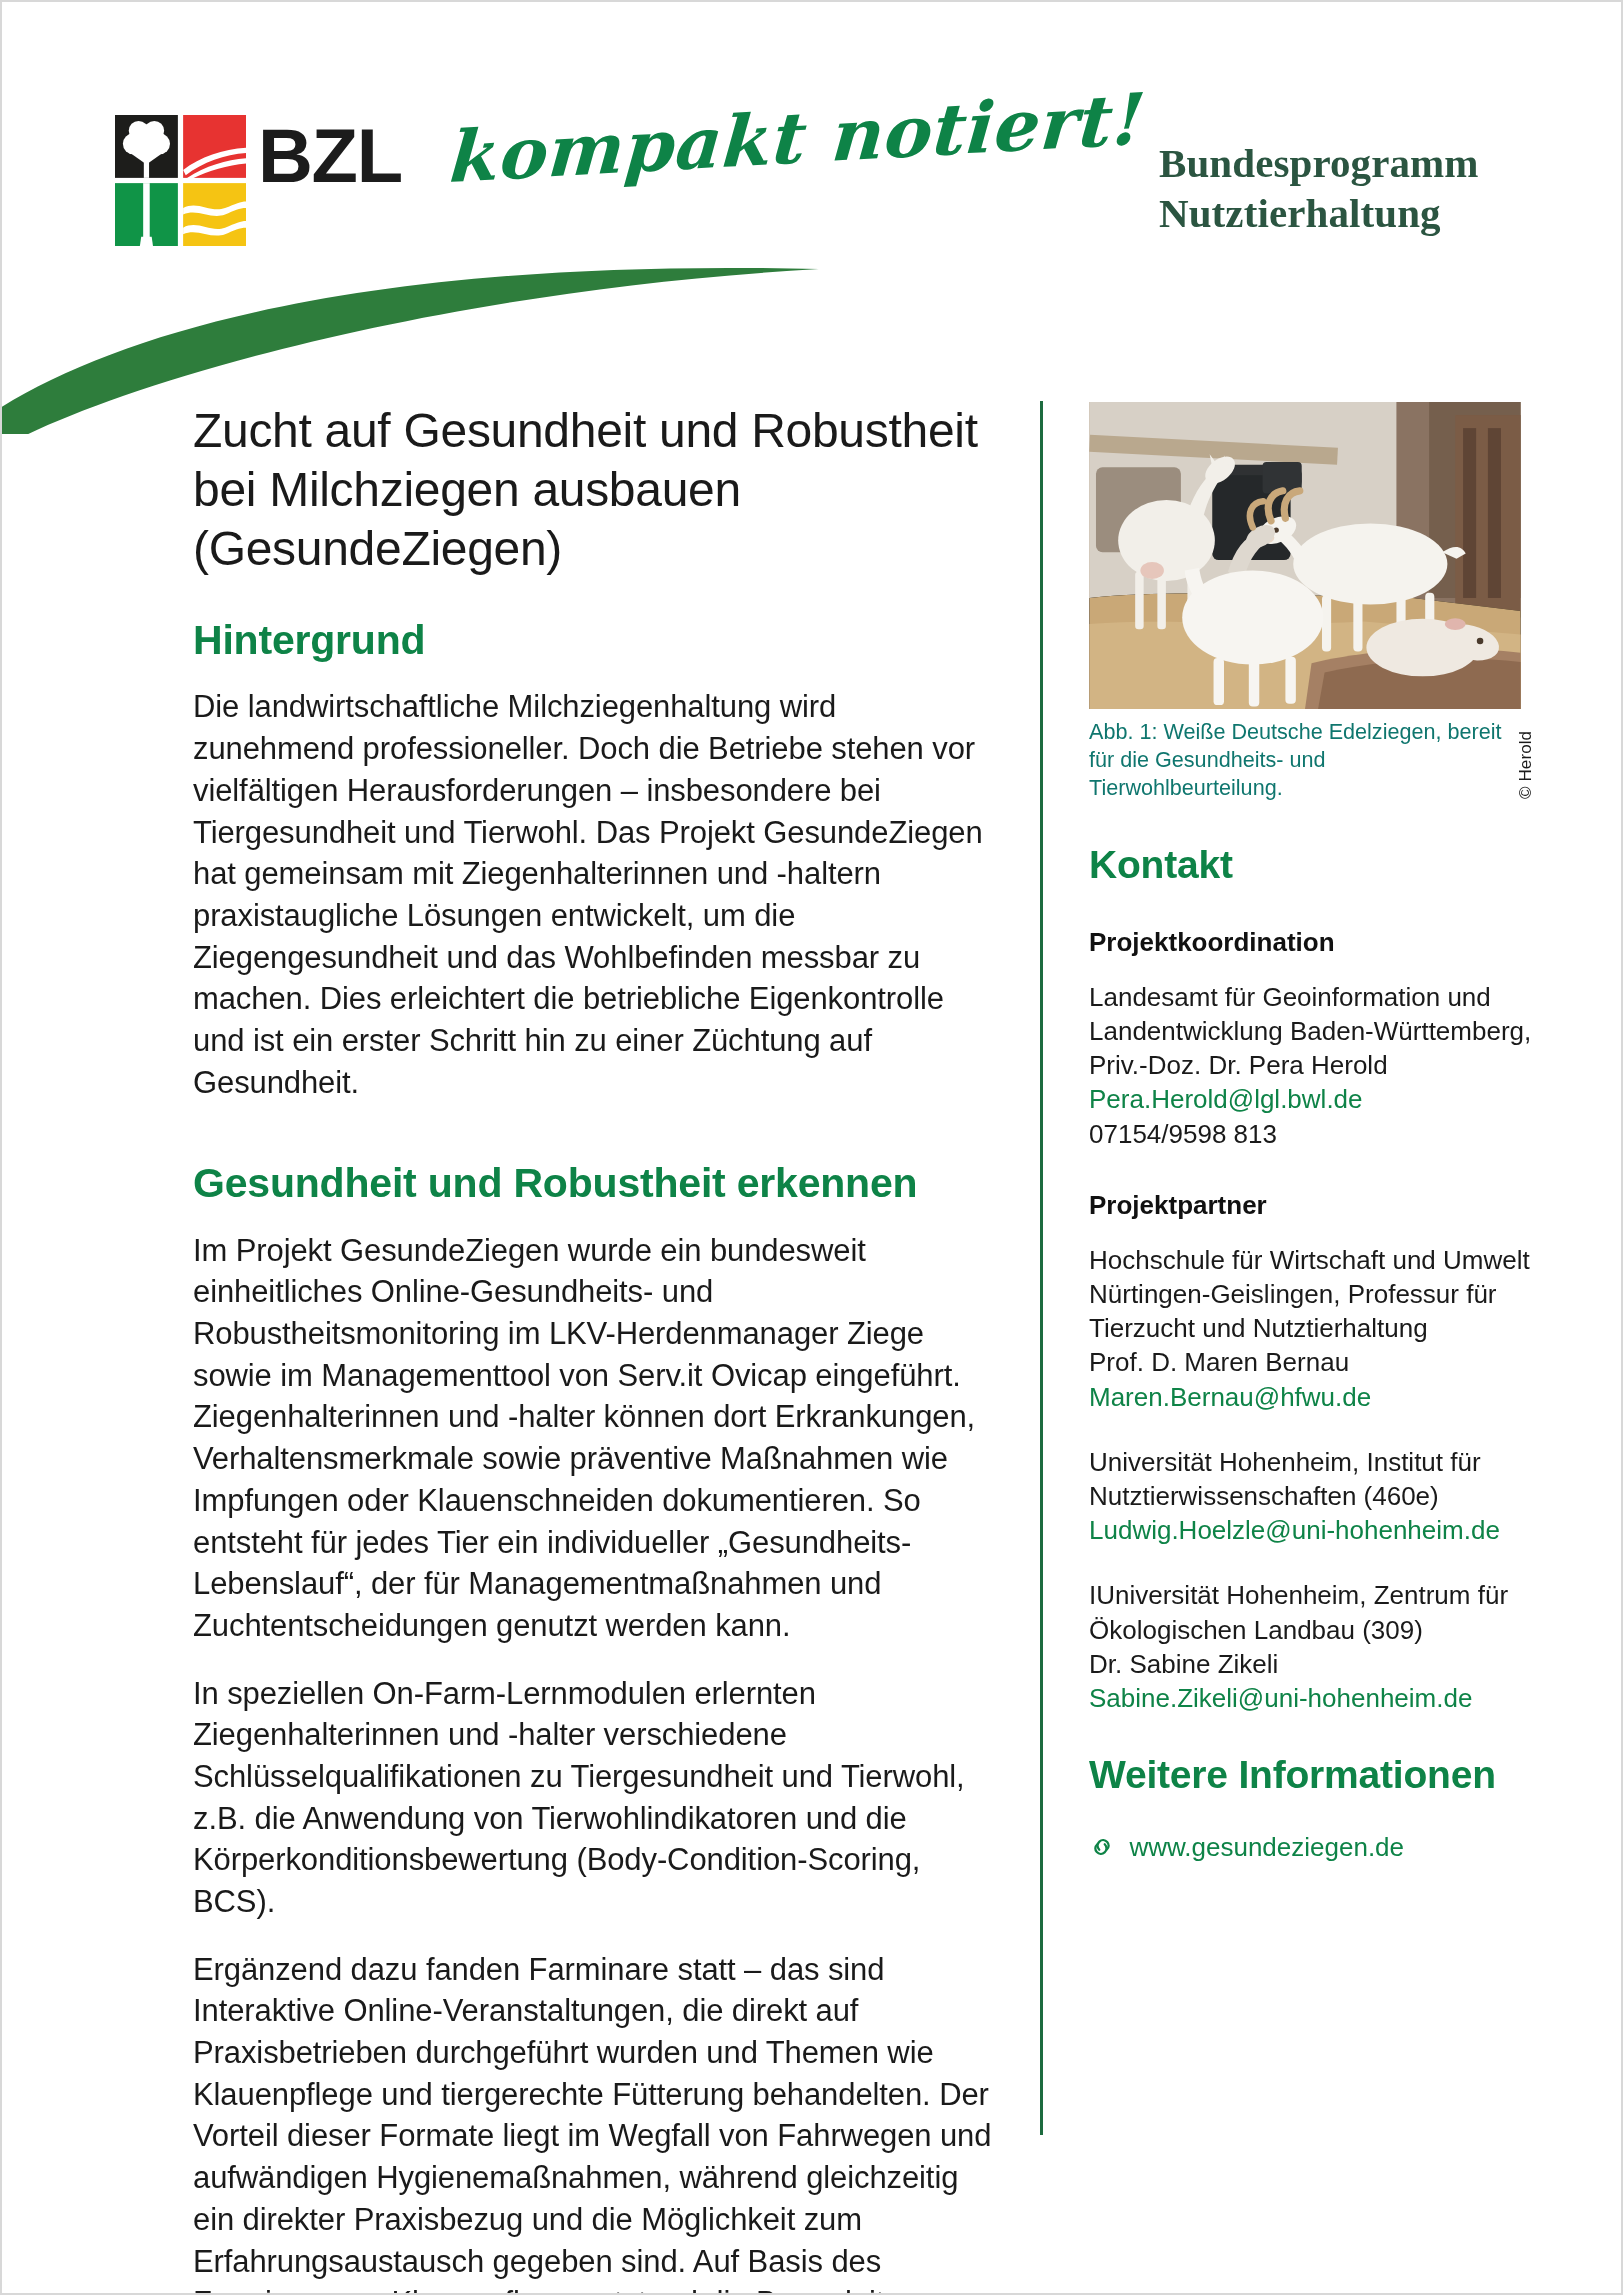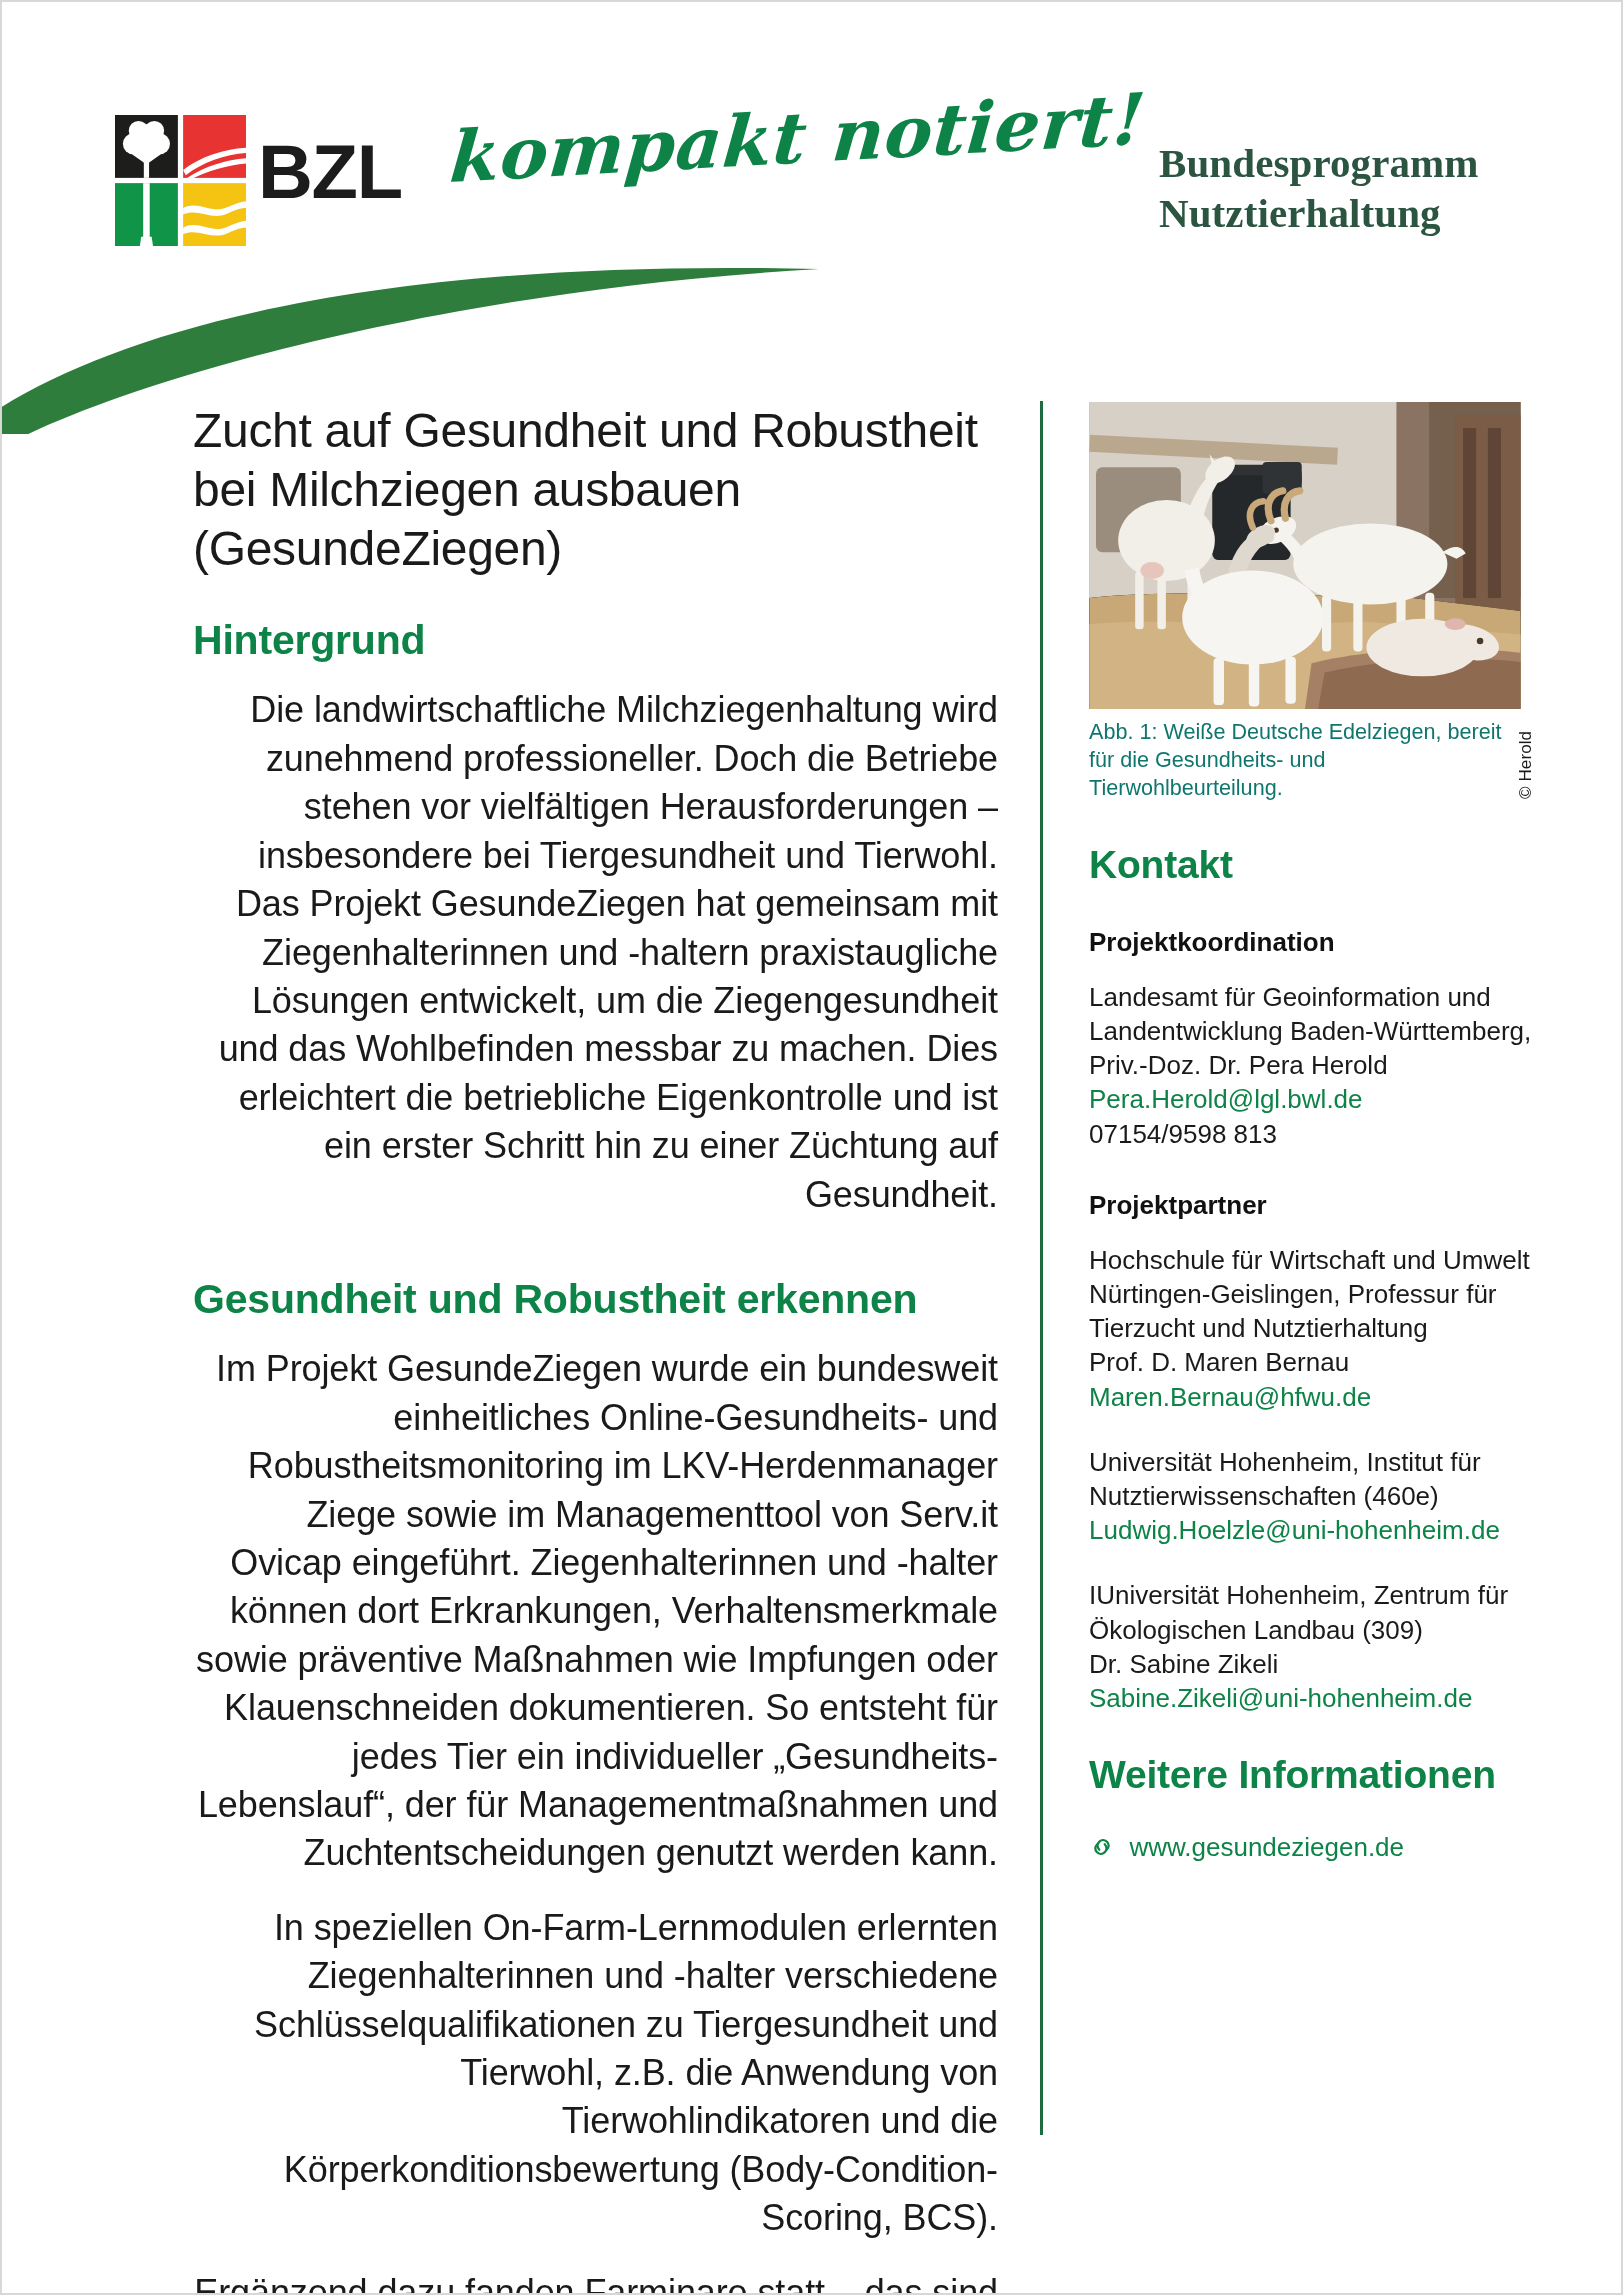--- a/index.html
+++ b/index.html
@@ -48,21 +48,21 @@
     left: 113px;
     top: 113px;
     width: 131px;
     height: 131px;
   }
   .logo-svg { display: block; }
 
   .logo-word {
     position: absolute;
     left: 256px;
-    top: 132px;
+    top: 116px;
     font-family: "Liberation Sans", sans-serif;
     font-weight: bold;
     font-size: 76px;
     letter-spacing: -1.3px;
     color: #1c1c1c;
     line-height: 1;
   }
 
   .claim {
     position: absolute;
@@ -130,26 +130,25 @@
     font-size: 41px;
     font-weight: bold;
     color: #0E8347;
     margin: 0 0 22px 0;
     line-height: 1.18;
     letter-spacing: -0.2px;
   }
   .sec-head.gap-top { margin-top: 56px; }
 
   .body-p {
-    font-size: 36px;
+    font-size: 31px;
     line-height: 1.345;
     color: #1a1a1a;
     margin: 0 0 26px 0;
     letter-spacing: -0.1px;
-    text-align: right;
   }
   .body-p:last-child { margin-bottom: 0; }
 
   
   #right-col {
     position: absolute;
     left: 1087px;
     top: 34px;
     width: 458px;
   }

